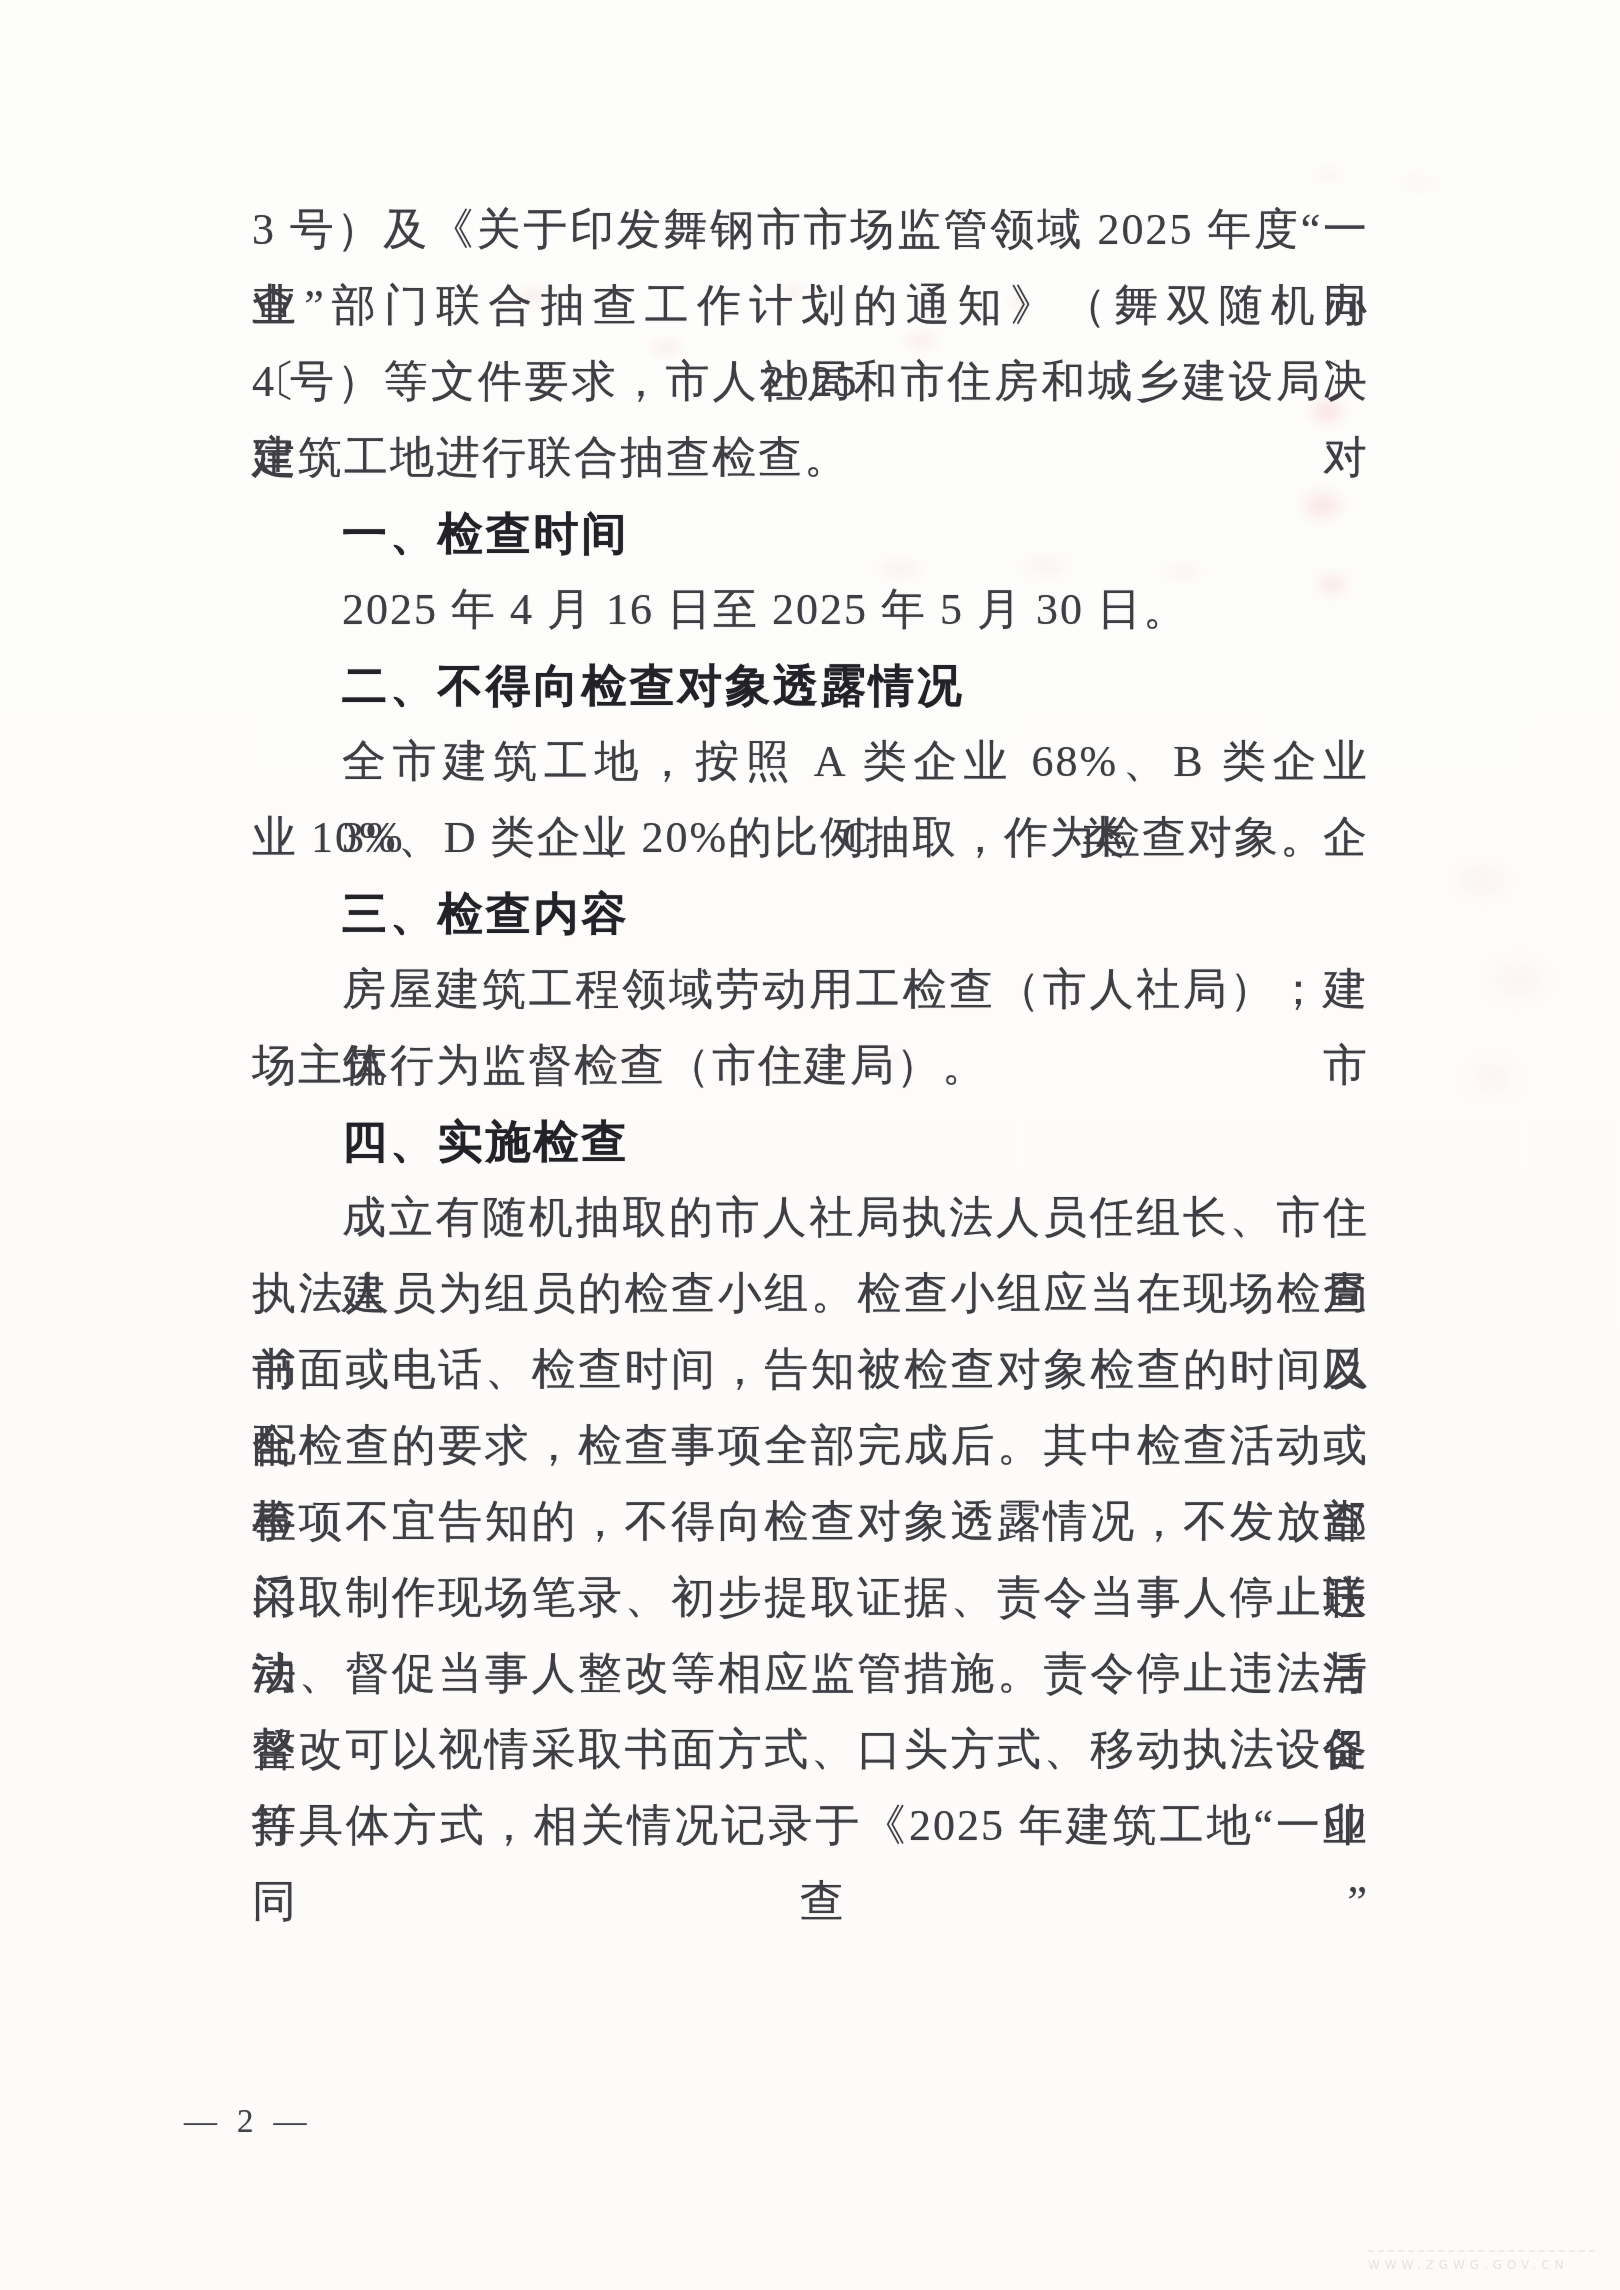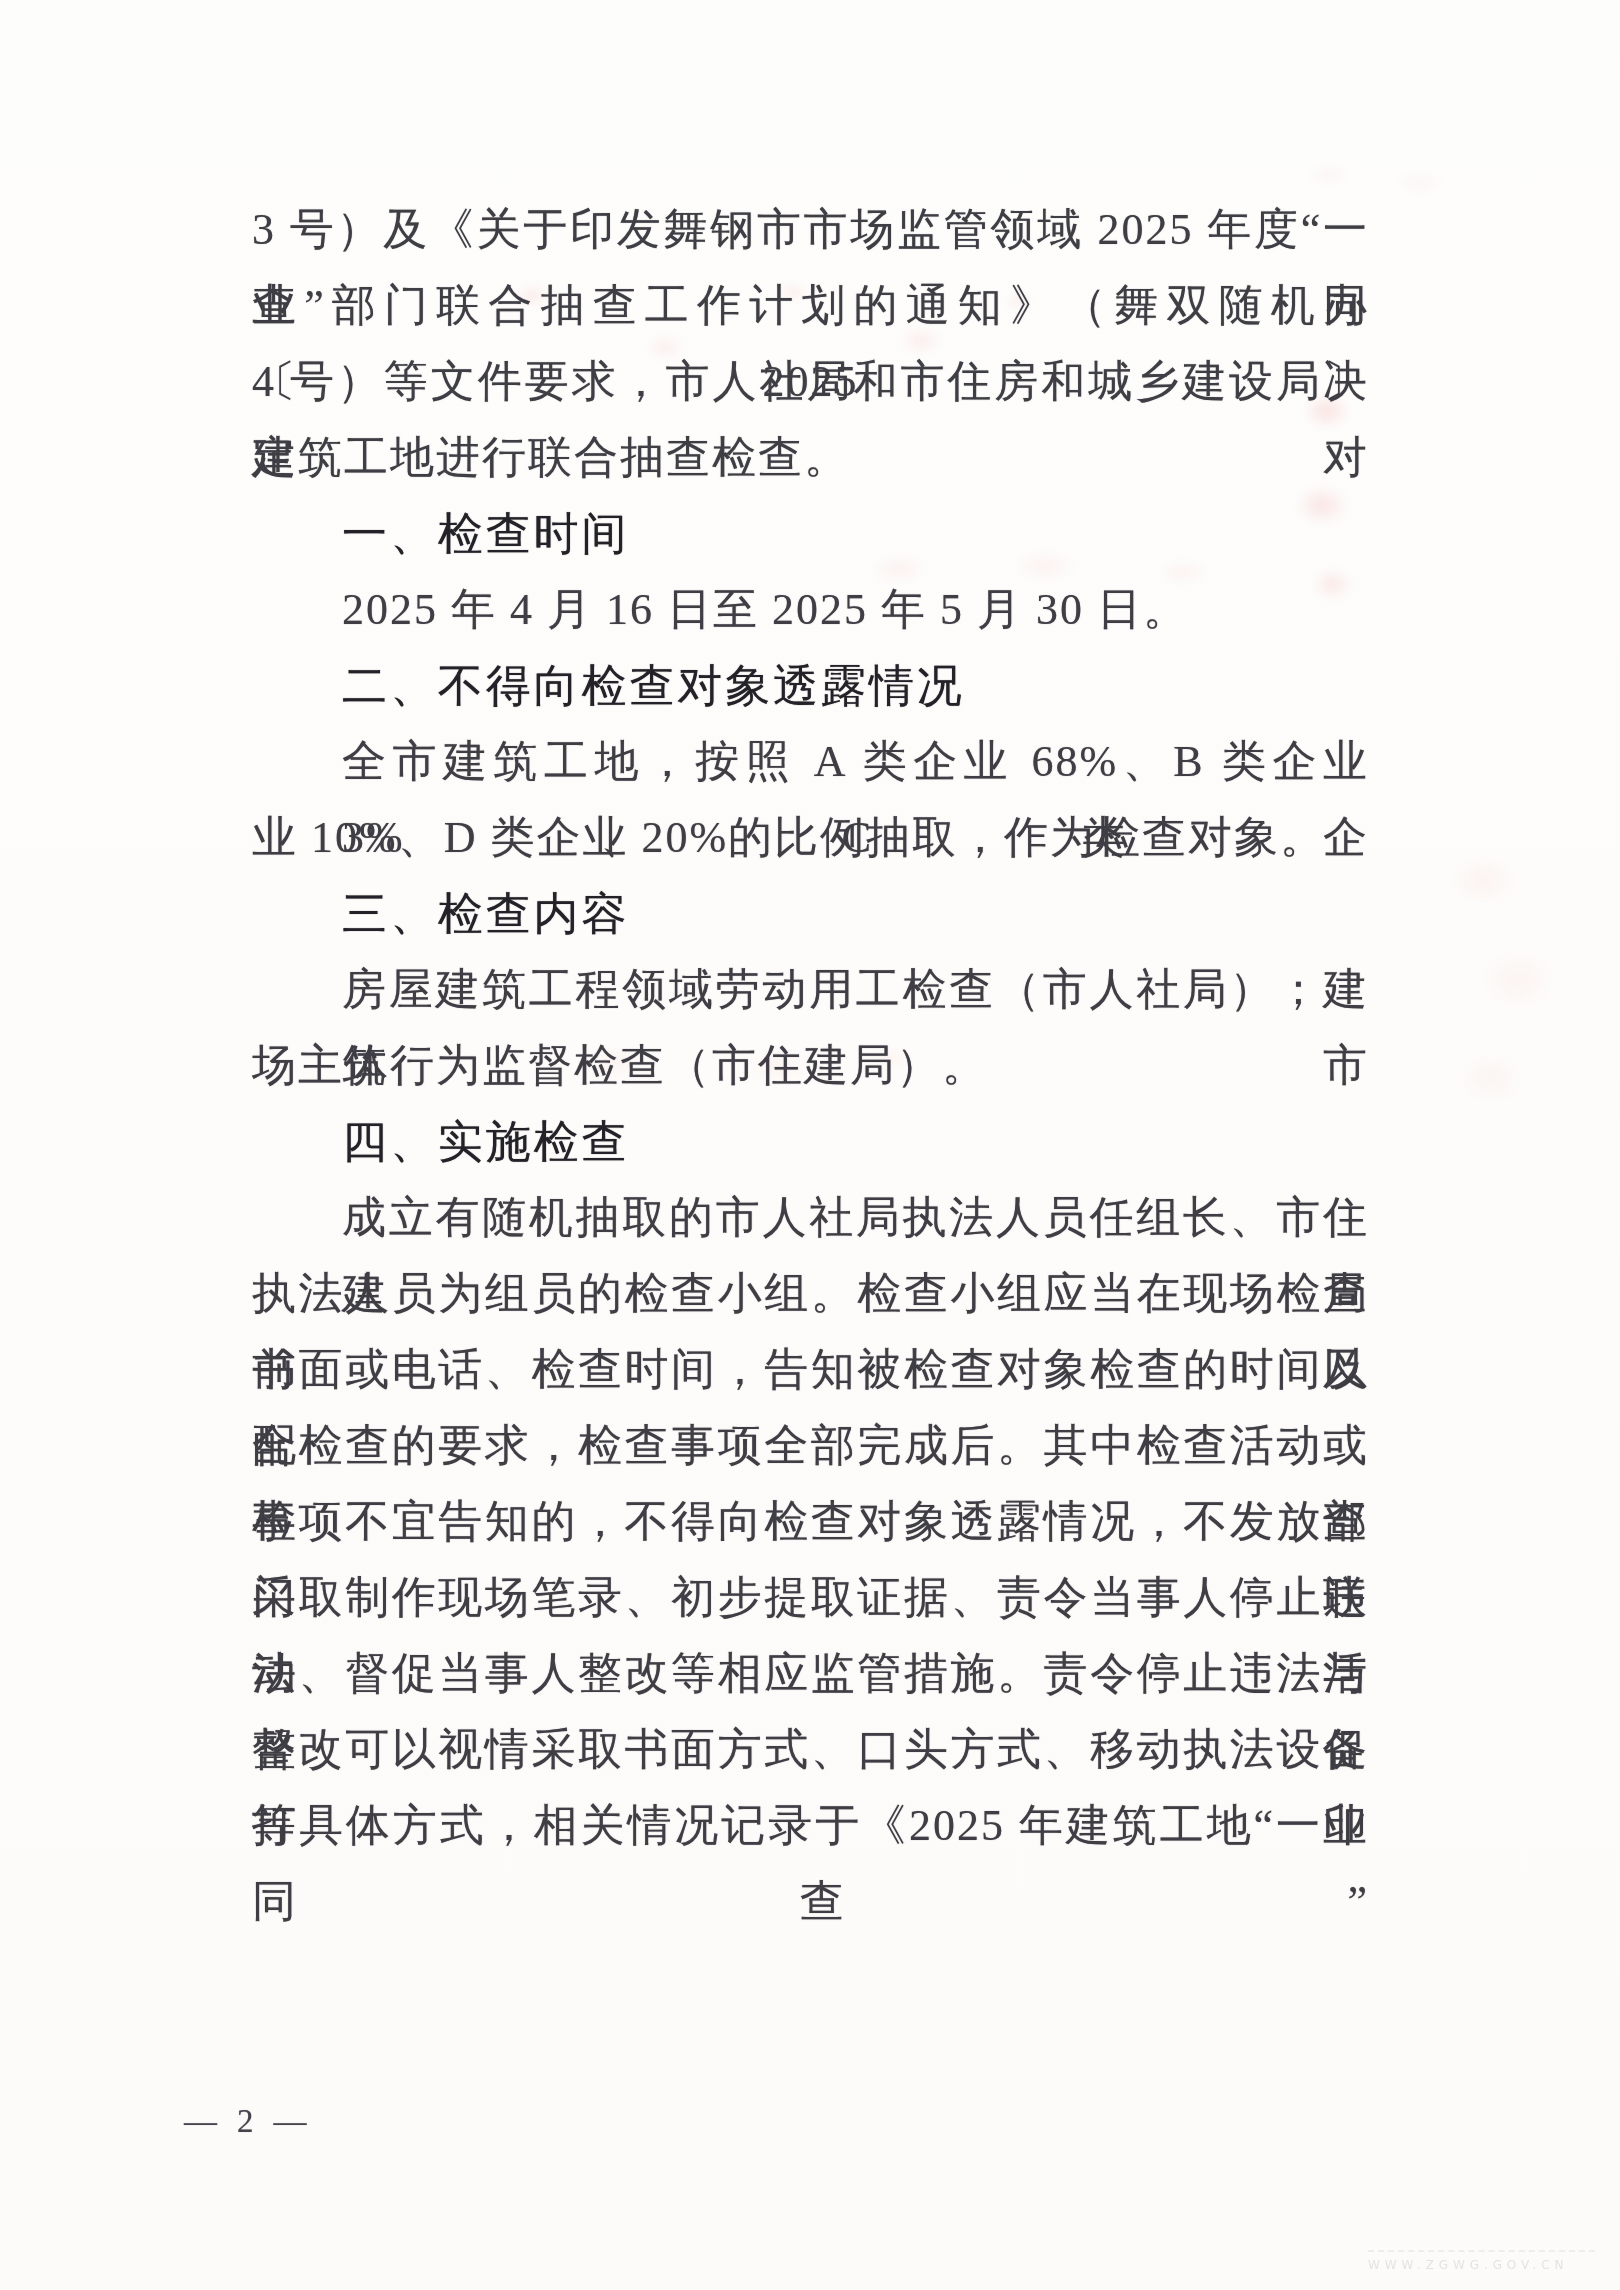--- a/index.html
+++ b/index.html
@@ -66,21 +66,21 @@
     margin-left:12px;
   }
   .line.justify{
     white-space:normal;
     text-align:justify;
     text-align-last:justify;
   }
   .line.indent{padding-left:90px;}
   .line.heading{
     font-family:"DejaVu Sans", sans-serif;
-    font-weight:400;
+    font-weight:700;
     font-size:45px;
     letter-spacing:2.9px;
     color:#232229;
     text-shadow:0 0 1px rgba(10,10,14,.6);
   }
   .pagenum{
     position:absolute;left:184px;top:2103px;
     font-size:33px;letter-spacing:5.9px;
     color:#45444c;
     font-family:"Liberation Serif", serif;

